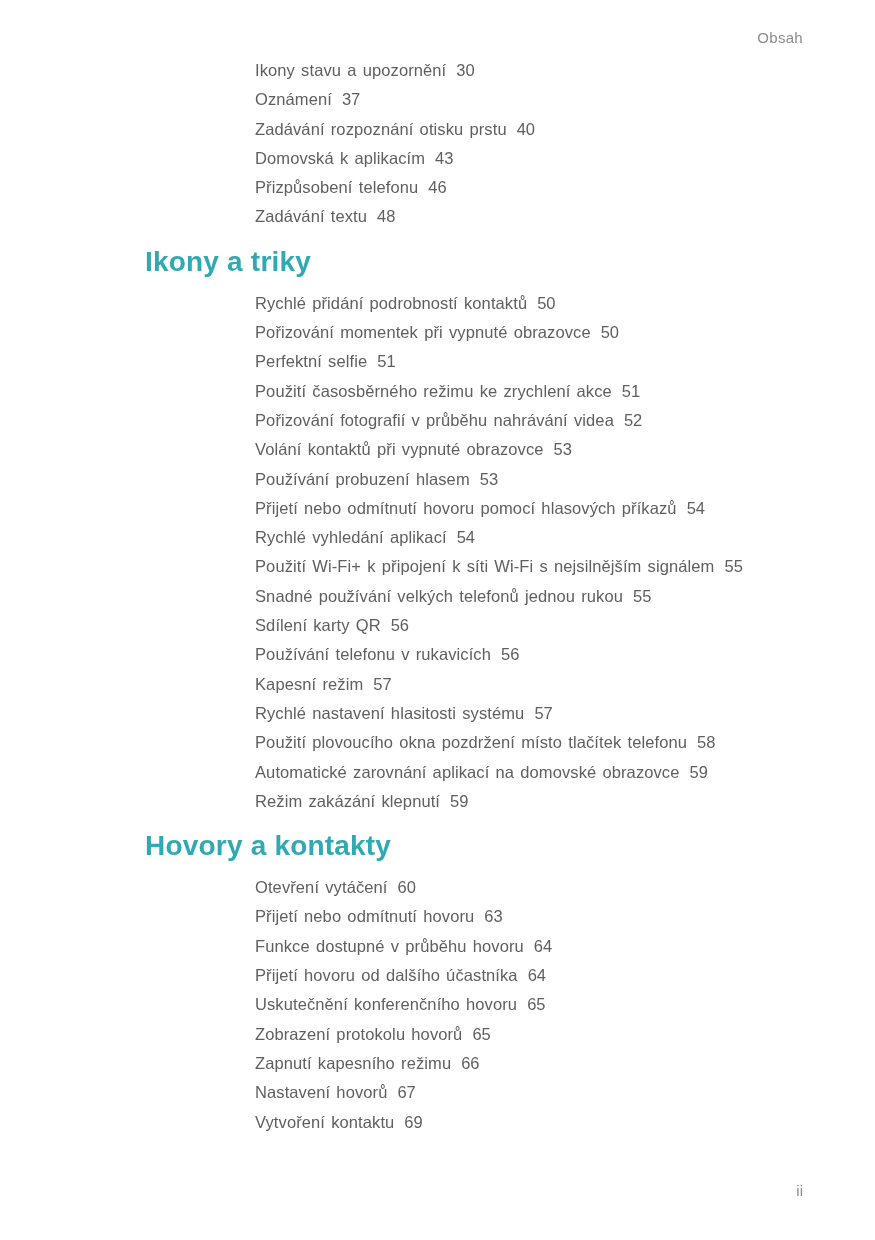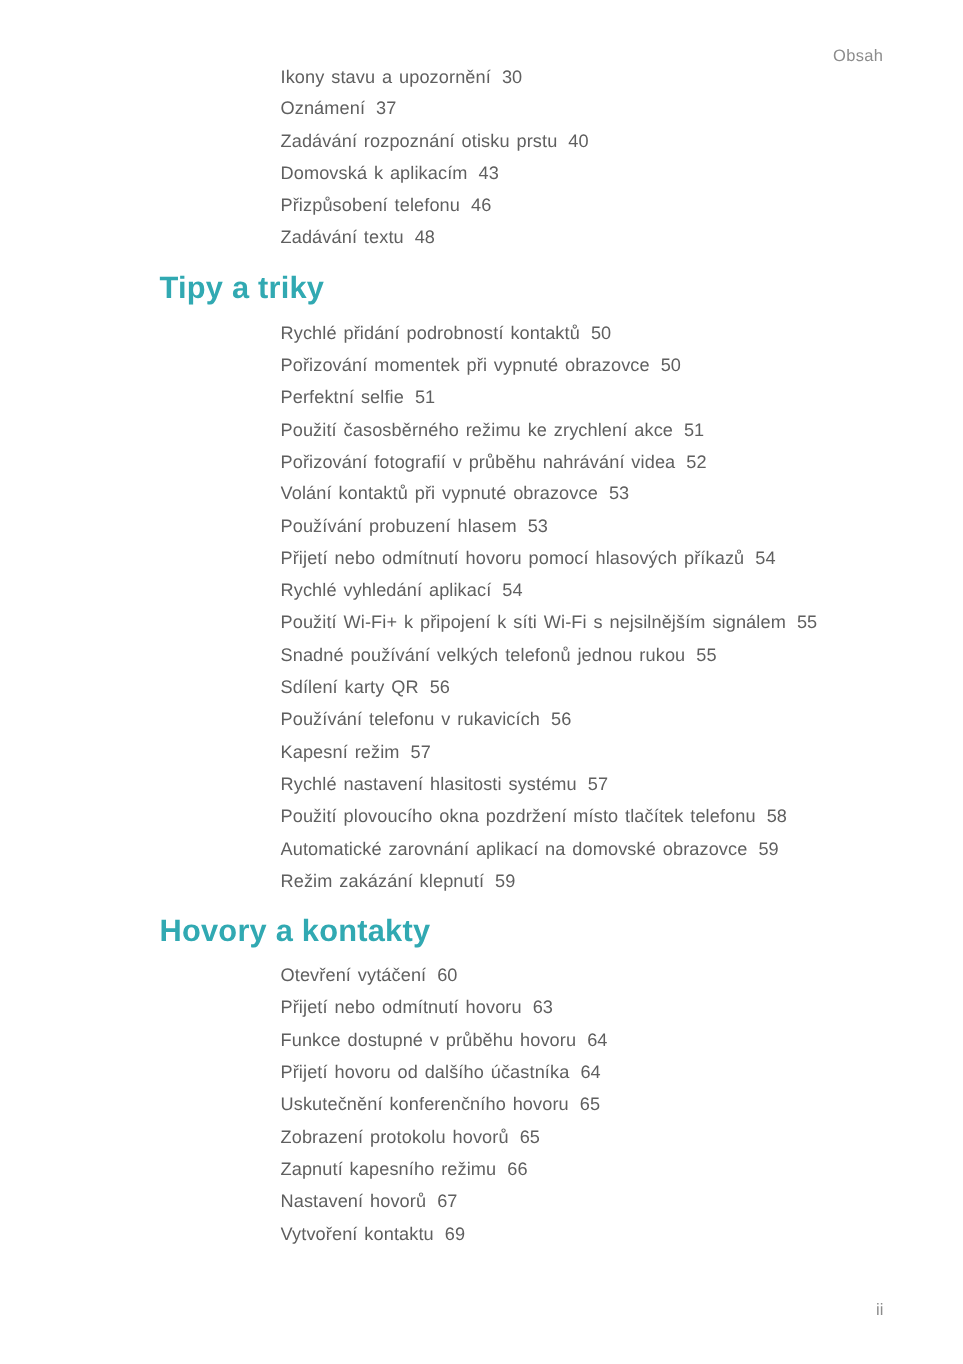--- a/index.html
+++ b/index.html
@@ -4,21 +4,21 @@
 <style>
   html, body { margin:0; padding:0; background:#ffffff; }
   .page {
     position:relative;
     width:875px; height:1240px;
     background:#ffffff;
     font-family:"Liberation Sans", sans-serif;
     overflow:hidden;
   }
   .running-header {
-    position:absolute; top:42px; right:72px;
+    position:absolute; top:29px; right:72px;
     font-size:15px; line-height:18px;
     color:var(--muted, #8c8c8c);
     letter-spacing:0.3px;
   }
   .content {
     position:absolute; top:56px; left:145px; width:658px;
   }
   .toc-heading {
     margin:15px 0 12px 0;
     font-size:28px; line-height:30px; font-weight:bold;
@@ -83,21 +83,21 @@
   </div>
 
   <div class="toc-row">
     <span class="toc-title">Zadávání textu</span>
     <span class="toc-page">48</span>
   </div>
 </div>
   </section>
 
   <section class="toc-section">
-    <h2 class="toc-heading">Tipy a triky</h2>
+    <h2 class="toc-heading">Ikony a triky</h2>
     <div class="toc-rows">
   <div class="toc-row">
     <span class="toc-title">Rychlé přidání podrobností kontaktů</span>
     <span class="toc-page">50</span>
   </div>
 
   <div class="toc-row">
     <span class="toc-title">Pořizování momentek při vypnuté obrazovce</span>
     <span class="toc-page">50</span>
   </div>

